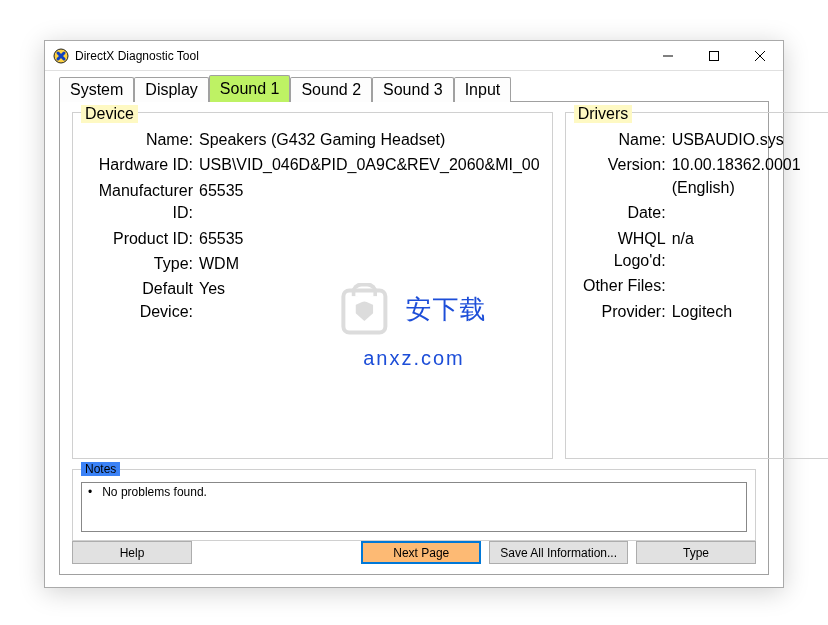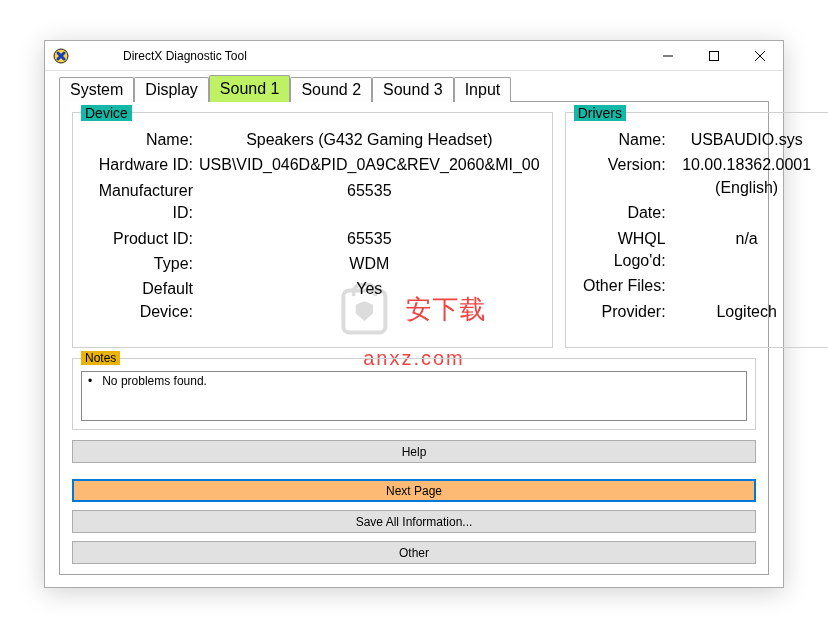--- a/index.html
+++ b/index.html
@@ -23,21 +23,20 @@
   box-shadow: 0 4px 24px rgba(0,0,0,0.18);
   display: flex;
   flex-direction: column;
 }
 .titlebar {
   height: 30px;
   display: flex;
   align-items: center;
   padding: 0 0 0 8px;
   border-bottom: 1px solid #e0e0e0;
-  gap: 48px;
 }
 .titlebar .appicon {
   width: 16px; height: 16px; margin-right: 6px;
   display: inline-flex; align-items: center; justify-content: center;
 }
 .titlebar .title { font-size: 12px; }
 .titlebar .winbtns { margin-left: auto; display: flex; }
 .winbtn {
   width: 46px; height: 30px;
   display: flex; align-items: center; justify-content: center;
@@ -103,63 +102,61 @@
 .groupbox {
   border: 1px solid #d0d0d0;
   position: relative;
   padding: 16px 12px 12px 12px;
   flex: 1;
 }
 .groupbox .legend {
   position: absolute;
   top: -8px;
   left: 8px;
-  background: #14b8a6;
+  background: #fef9c3;
   padding: 0 4px;
-  font-size: 14px;
+  font-size: 16px;
 }
 .kv {
   display: flex;
   margin-bottom: 3px;
   font-size: 16px;
   line-height: 1.4;
 }
 .kv .k { width: 112px; text-align: right; padding-right: 4px; }
-.kv .v { flex: 1; padding-left: 2px; text-align: center; }
+.kv .v { flex: 1; padding-left: 2px; }
 
 .drivers .kv .k { width: 92px; }
 
 .notesbox {
   border: 1px solid #d0d0d0;
   position: relative;
   padding: 12px 8px 8px 8px;
   margin-top: 10px;
 }
 .notesbox .legend {
   position: absolute;
   top: -8px;
   left: 8px;
-  background: #eab308;
+  background: #3b82f6;
   padding: 0 4px;
 }
 .noteslist {
   border: 1px solid #888;
   background: #fff;
   height: 50px;
   padding: 2px 6px;
   overflow: auto;
 }
 .noteitem { display: flex; align-items: flex-start; gap: 10px; font-size: 12px; }
 .bullet { font-size: 12px; line-height: 1.3; }
 
 .buttonrow {
   display: flex;
   gap: 8px;
-  margin-top: 10px;
-  flex-direction: column;
 }
 .buttonrow .spacer { flex: 1; }
 .btn {
   min-width: 120px;
   height: 23px;
   border: 1px solid #adadad;
   background: #e1e1e1;
   font-size: 12px;
   font-family: inherit;
   cursor: default;
@@ -167,21 +164,21 @@
 }
 .btn.primary {
   border: 2px solid #0078d7;
   background: #fdba74;
 }
 
 .watermark {
   position: absolute;
   left: 50%; top: 48%;
   transform: translate(-50%,-50%);
-  color: #ef4444;
+  color: #1d4ed8;
   font-size: 26px;
   font-family: sans-serif;
   text-align: center;
   pointer-events: none;
   user-select: none;
   z-index: 0;
   letter-spacing: 1px;
 }
 .watermark .wm-icon {
   display: inline-block;
@@ -332,18 +329,18 @@
             <span>No problems found.</span>
           </div>
         </div>
       </div>
 
       <div class="buttonrow">
         <button class="btn">Help</button>
         <div class="spacer"></div>
         <button class="btn primary">Next Page</button>
         <button class="btn">Save All Information...</button>
-        <button class="btn">Other</button>
+        <button class="btn">Type</button>
       </div>
 
     </div>
   </div>
 </div>
 
 </body></html>

